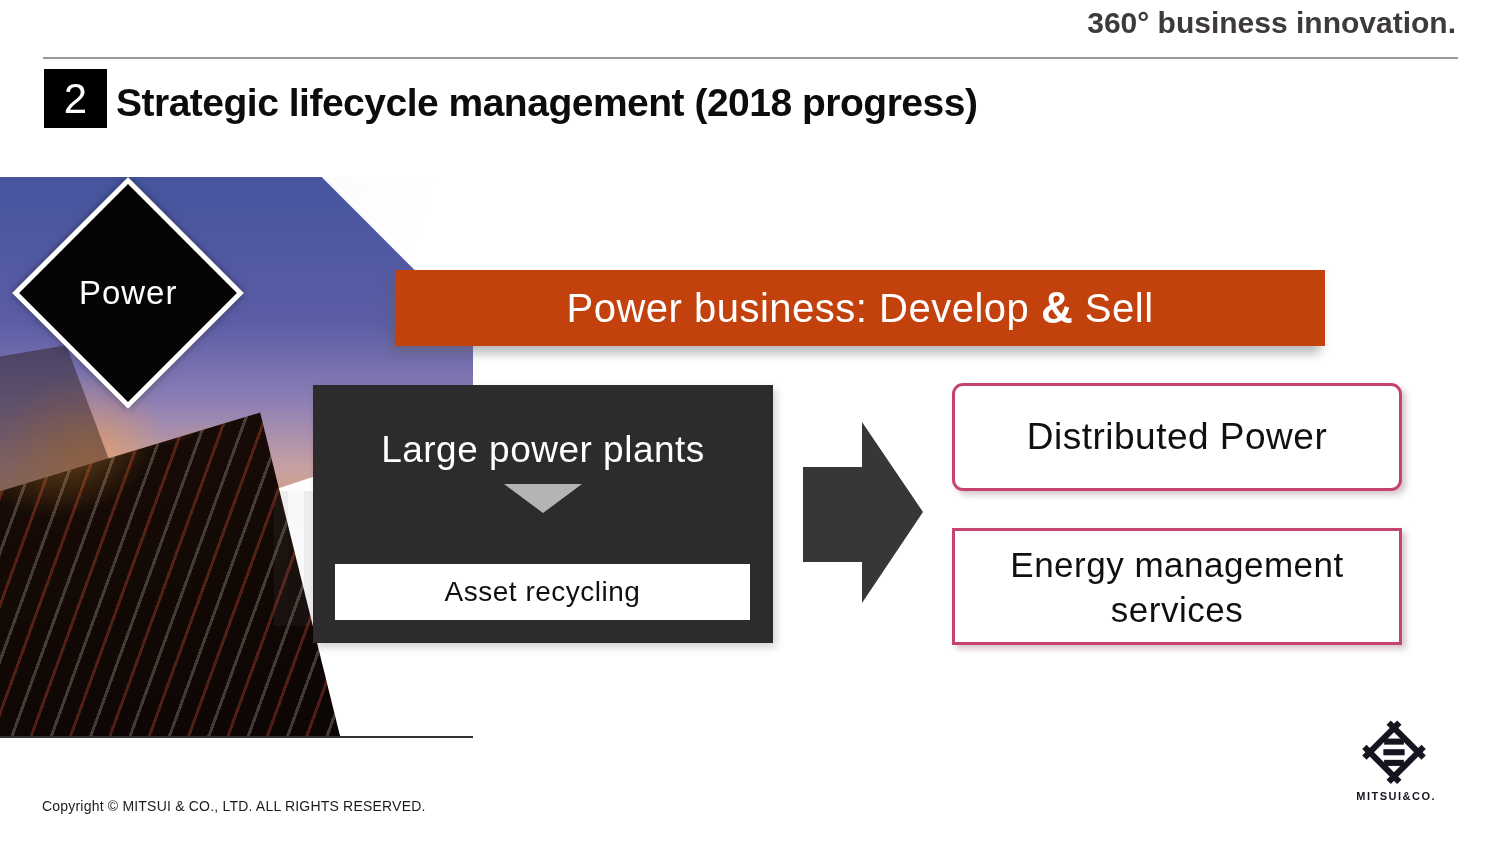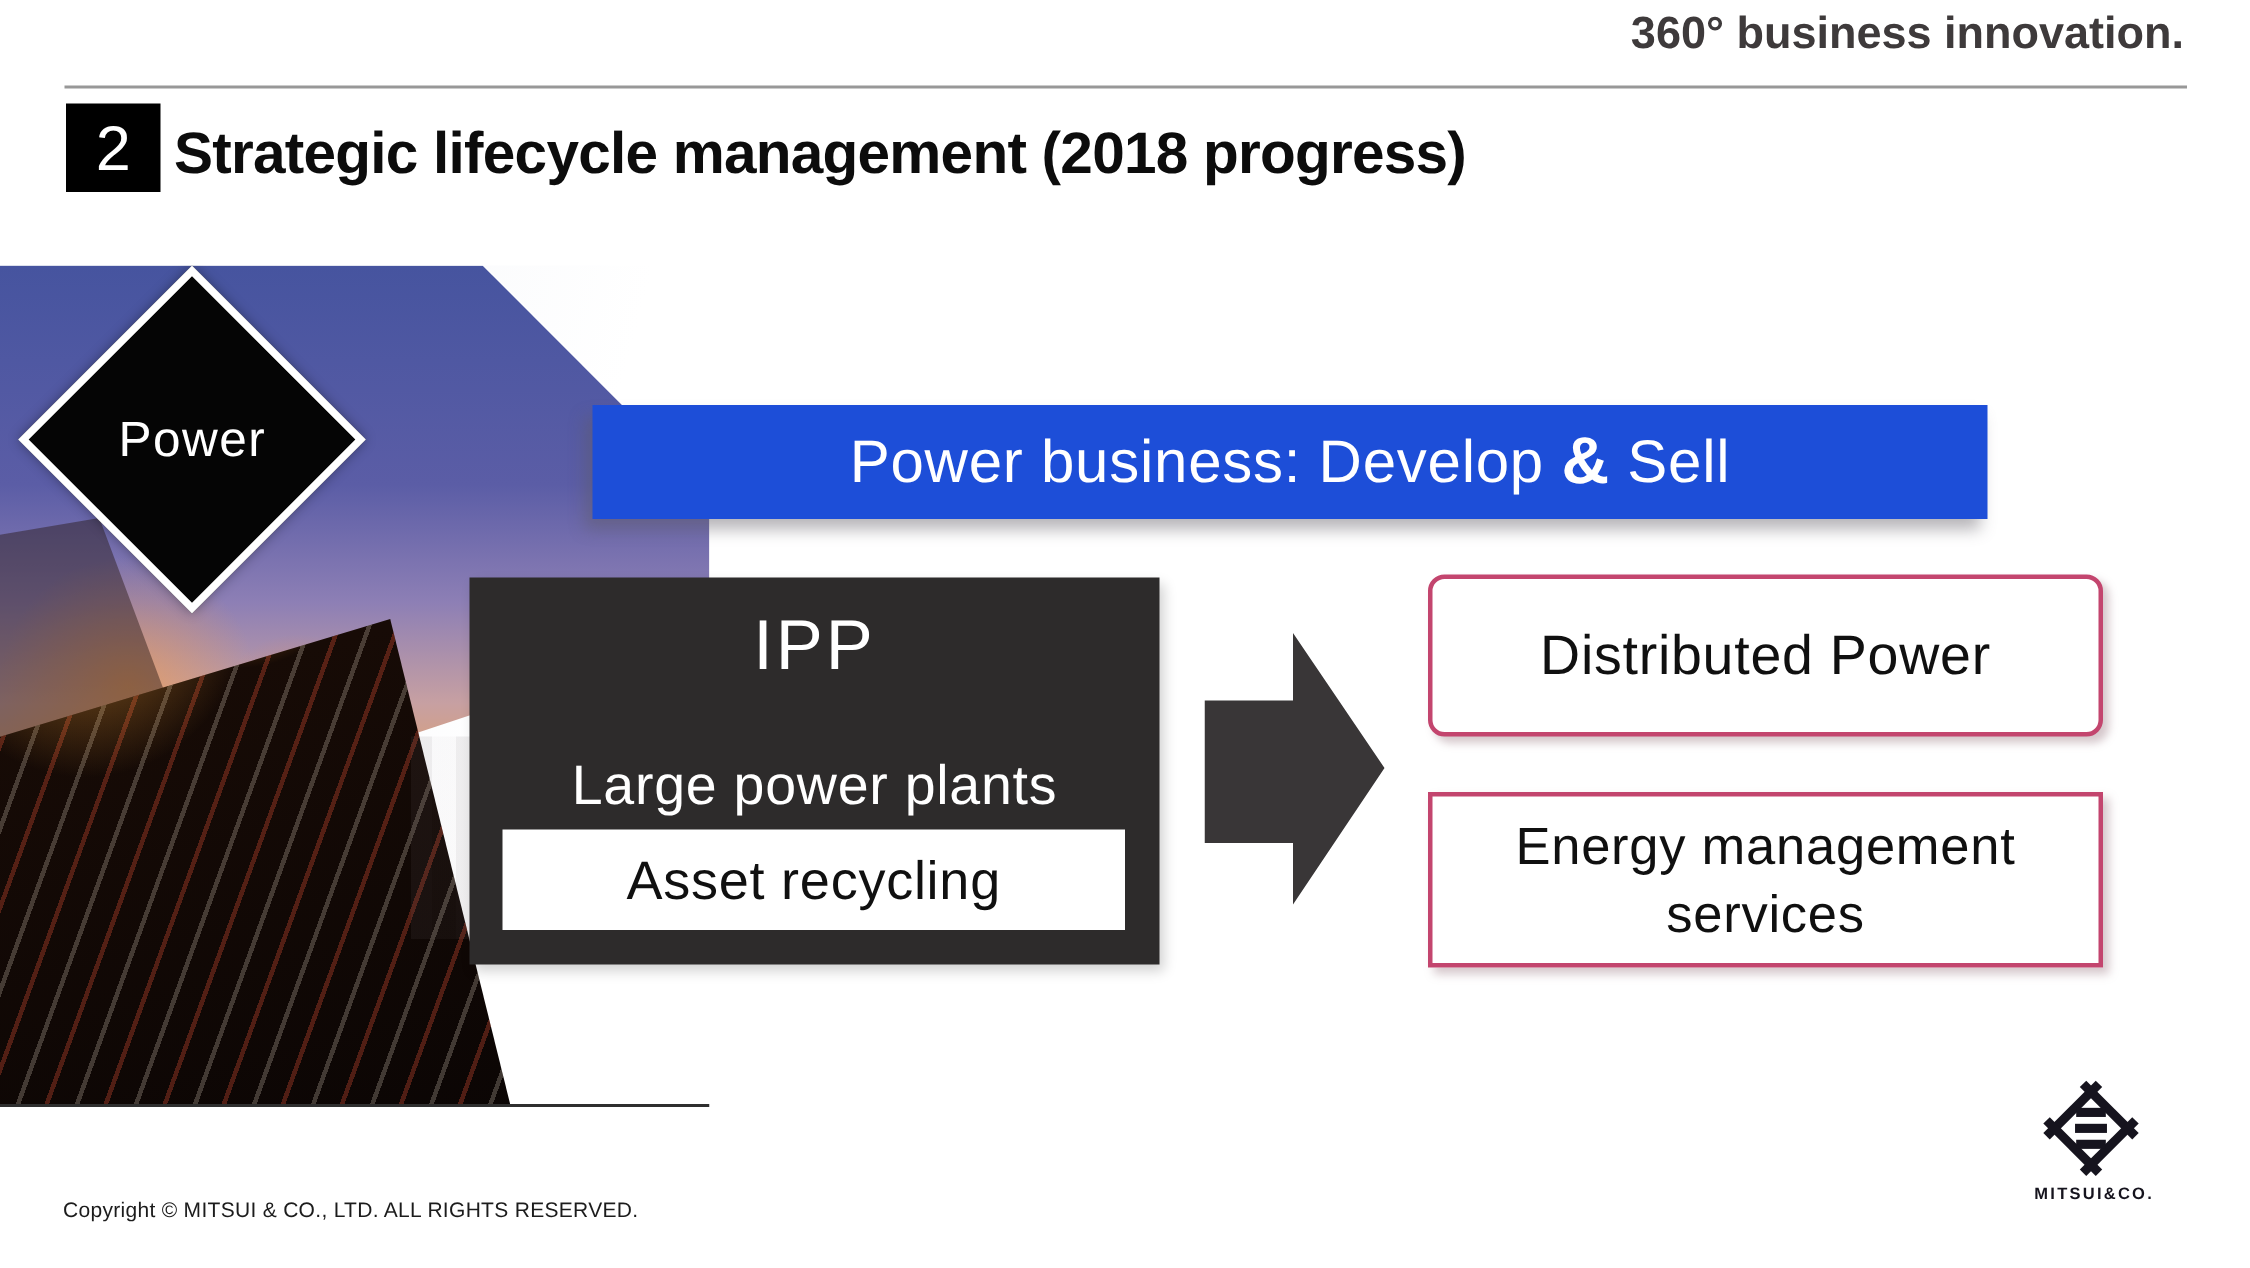--- a/index.html
+++ b/index.html
@@ -69,42 +69,42 @@
     transform:rotate(45deg); background:#050505; border:5px solid #ffffff;
     box-shadow:0 0 8px rgba(0,0,0,0.35);
     display:flex; align-items:center; justify-content:center;
   }
   .power-diamond span {
     transform:rotate(-45deg); color:#ffffff; font-size:33px; font-weight:400; letter-spacing:1px;
   }
 
   
   .banner {
-    position:absolute; left:395px; top:270px; width:930px; height:76px; background:#1d4ed8;
+    position:absolute; left:395px; top:270px; width:930px; height:76px; background:#c2410c;
     box-shadow:-5px 7px 10px rgba(95,90,100,0.45);
     display:flex; align-items:center; justify-content:center;
     color:#ffffff; font-size:40px; letter-spacing:0.5px; white-space:pre;
   }
   .banner .amp { font-weight:700; font-size:44px; }
 
   .ipp-box {
     position:absolute; left:313px; top:385px; width:460px; height:258px; background:#2d2b2b;
     box-shadow:3px 4px 8px rgba(0,0,0,0.18); text-align:center;
   }
   .ipp-title { padding-top:16px; line-height:58px; font-size:47px; color:#ffffff; letter-spacing:2px; }
   .ipp-sub   { line-height:48px; font-size:37px; color:#ffffff; letter-spacing:0.5px;margin-top:41px; }
   .down-triangle {
     width:0; height:0; margin:10px auto 0 auto;
     border-left:39px solid transparent; border-right:39px solid transparent;
     border-top:29px solid #b5b3b3;
   }
   .asset-box {
-    position:absolute; left:22px; right:23px; bottom:23px; height:67px; background:#ffffff;
+    position:absolute; left:22px; right:23px; bottom:23px; height:56px; background:#ffffff;
     display:flex; align-items:center; justify-content:center;
-    font-size:36px; color:#101010; letter-spacing:0.5px;
+    font-size:28px; color:#101010; letter-spacing:0.5px;
   }
 
   .flow-arrow { position:absolute; left:803px; top:420px; }
 
   .outcome-box {
     position:absolute; left:952px; width:450px; background:#ffffff;
     border:3px solid #c3456e; box-shadow:4px 4px 6px rgba(150,115,125,0.4);
     display:flex; align-items:center; justify-content:center; text-align:center;
     color:#101010; letter-spacing:0.5px;
   }
@@ -138,21 +138,20 @@
     <div class="photo-faint-plant"></div>
     <div class="power-diamond">
       <span>Power</span>
     </div>
     <div class="photo-bottom-rule"></div>
   </div>
 
   <div class="banner"><span>Power business: Develop </span><span class="amp">&amp;</span><span> Sell</span></div>
 
   <div class="ipp-box">
-    <div class="ipp-title">IPP</div>
     <div class="ipp-sub">Large power plants</div>
     <div class="down-triangle"></div>
     <div class="asset-box">Asset recycling</div>
   </div>
 
   <svg class="flow-arrow" width="121" height="187" viewBox="0 0 121 187">
     <polygon points="0,47 59,47 59,2 120,92 59,183 59,142 0,142" fill="#393637"></polygon>
   </svg>
 
   <div class="outcome-box outcome-1">Distributed Power</div>

